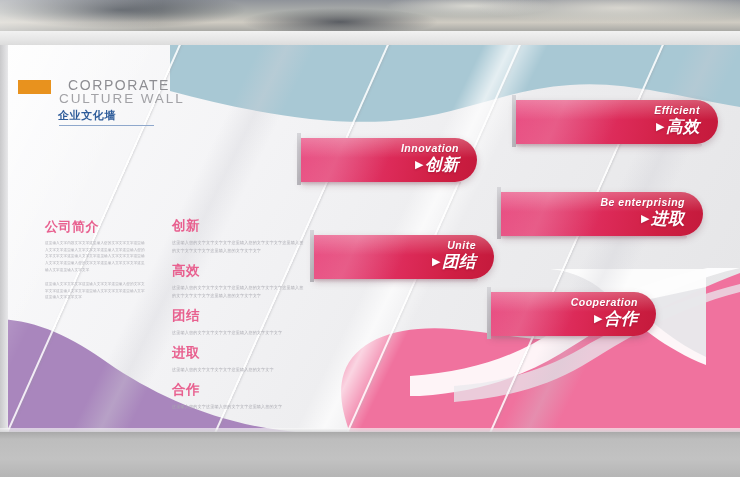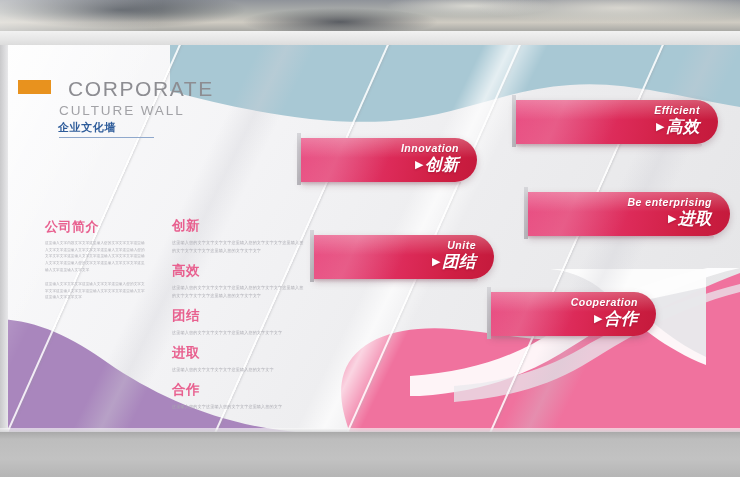--- a/index.html
+++ b/index.html
@@ -69,26 +69,26 @@
   
   .swoosh { position:absolute; }
 
   
   .title-block { position:absolute; left:18px; top:33px; }
   .orange-bar {
     position:absolute; left:0; top:2px; width:33px; height:14px;
     background:#e8921e;
   }
   .corp {
-    font-size:21px; letter-spacing:1.6px; color:#8d8d92;
+    font-size:14px; letter-spacing:1.6px; color:#8d8d92;
     font-weight:400; line-height:1; margin-left:50px;
   }
   .cult {
     font-size:13.5px; letter-spacing:1.9px; color:#a2a2a6;
-    font-weight:400; line-height:1; margin-left:41px; margin-top:5px;
+    font-weight:400; line-height:1; margin-left:41px; 
   }
   .cn-title {
     font-size:11px; font-weight:bold; color:#2e5c9a;
     letter-spacing:.6px; margin-left:40px; margin-top:5px; line-height:1;font-family:Liberation Mono, monospace;
   }
   .cn-rule {
     margin-left:41px; margin-top:3px; width:95px; height:1px;
     background:#8fa8cc;
   }
 
@@ -261,21 +261,21 @@
         <div class="rib-gloss"></div>
         <div class="rib-sheen"></div>
       </div>
       <div class="rib-under"></div>
       <div class="rib-text">
         <div class="rib-en">Efficient</div>
         <div class="rib-cn"><span class="tri">▶</span><span>高效</span></div>
       </div>
     </div>
 
-    <div class="ribbon" style="left:524px; top:147px; width:206px;">
+    <div class="ribbon" style="left:497px; top:147px; width:206px;">
       <div class="rib-drop"></div>
       <div class="rib-tab"></div>
       <div class="rib-body">
         <div class="rib-gloss"></div>
         <div class="rib-sheen"></div>
       </div>
       <div class="rib-under"></div>
       <div class="rib-text">
         <div class="rib-en">Be enterprising</div>
         <div class="rib-cn"><span class="tri">▶</span><span>进取</span></div>

